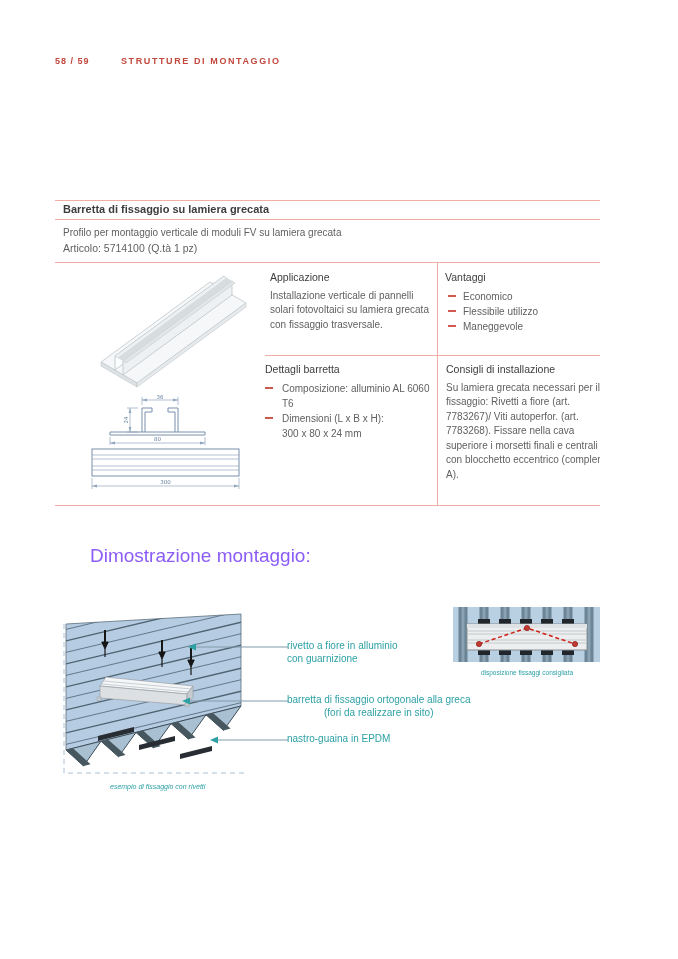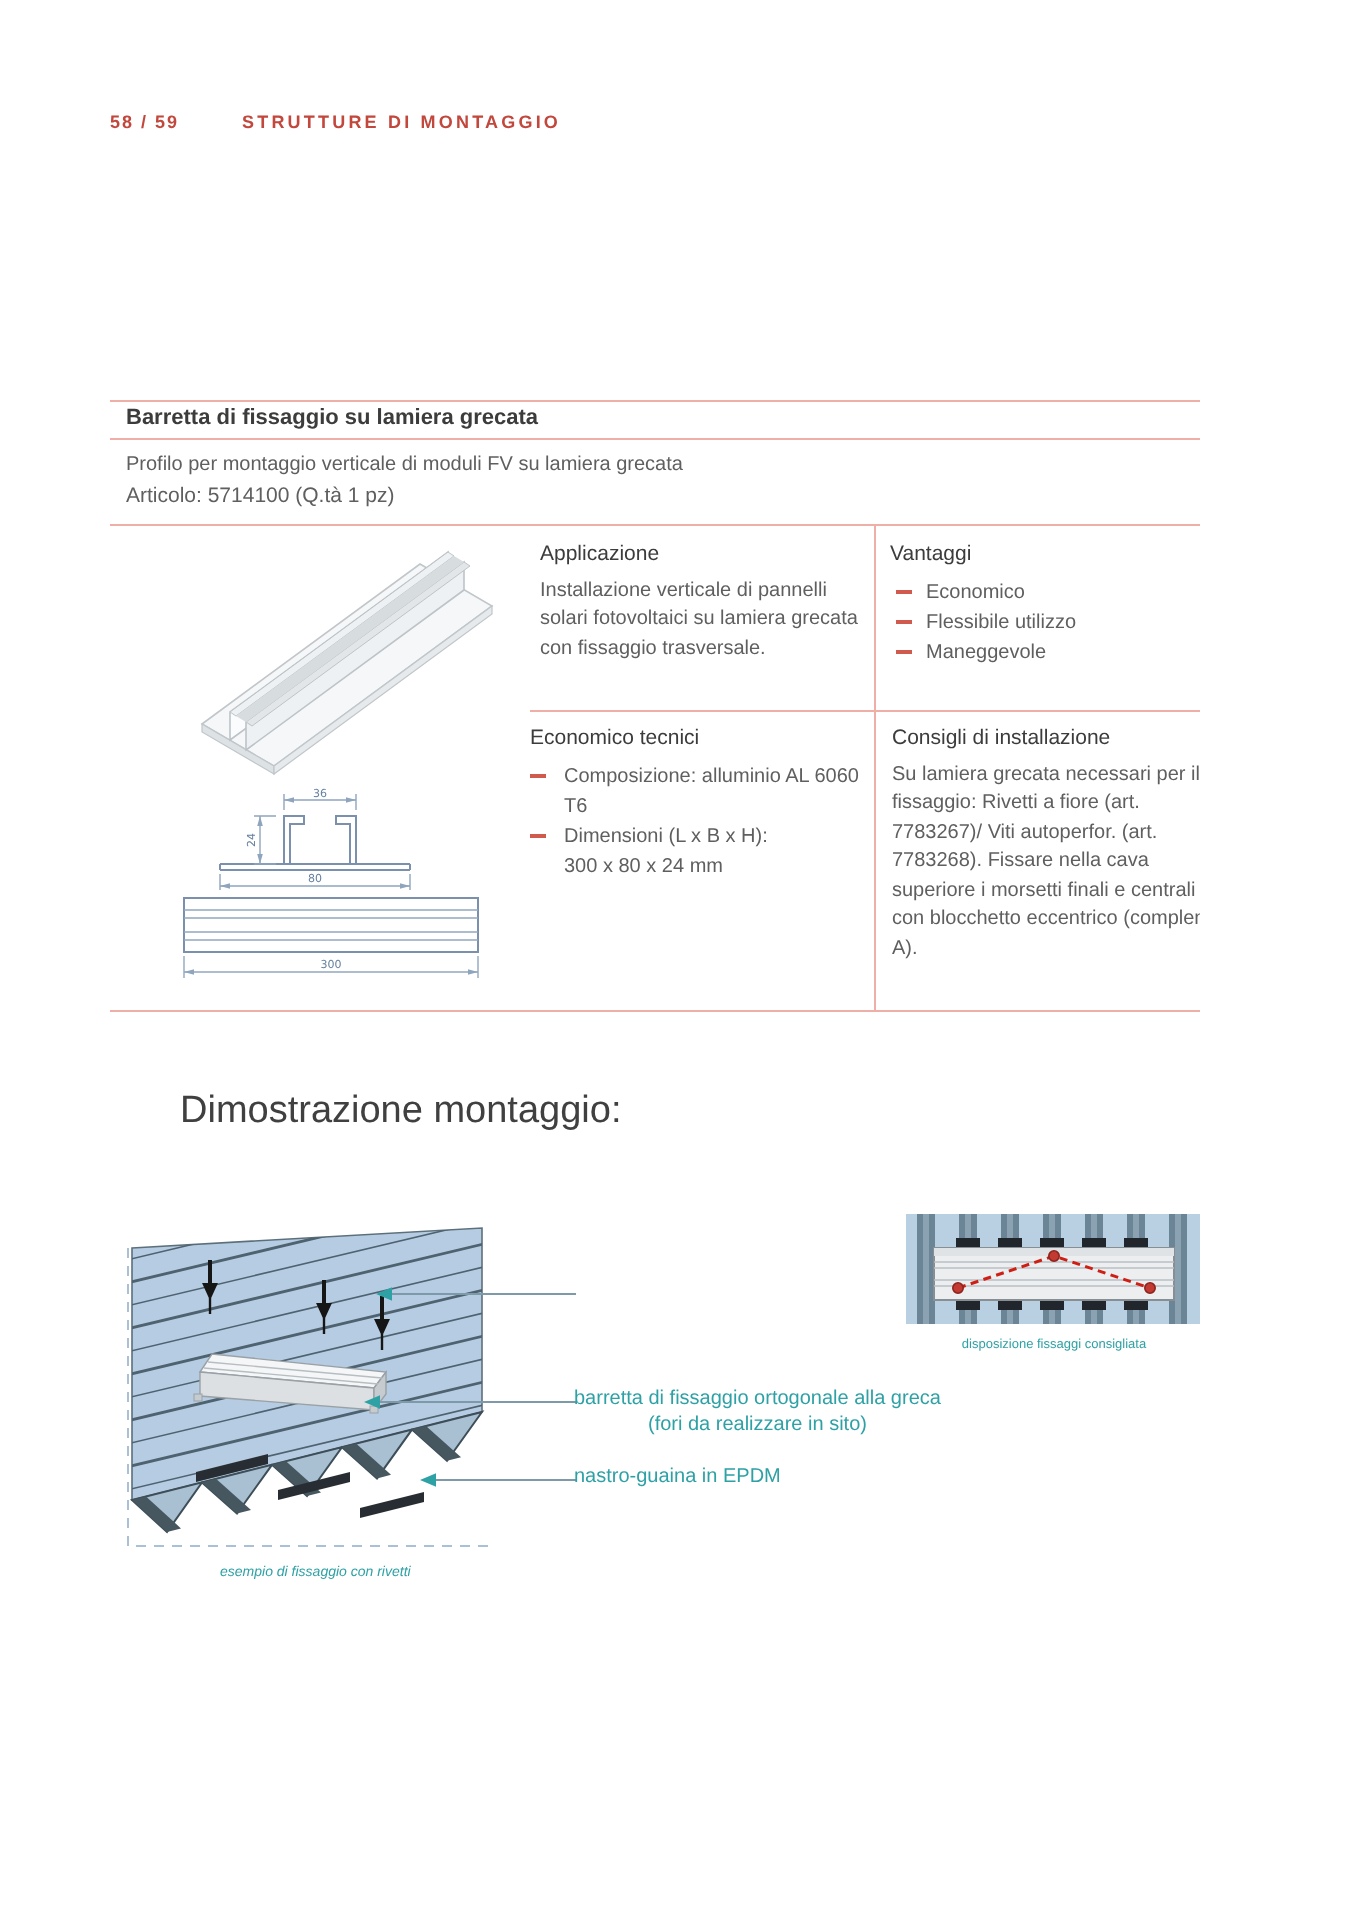--- a/index.html
+++ b/index.html
@@ -37,21 +37,21 @@
   .blist .dash { flex:0 0 17px; padding-top:6px; }
   .blist .dash i { display:block; width:8px; height:2px; background:#cf5a4d; }
   .van-list .dash { flex:0 0 18px; padding-left:3px; }
   .det-extra { padding-left:17px; line-height:15px; }
 
   
   .svgbox { position:absolute; }
   svg text { font-family:"DejaVu Sans", sans-serif; fill:#64809f; }
 
   
-  .demo-heading { position:absolute; left:90px; top:545px; font-size:19px; color:#404040; }
+  .demo-heading { position:absolute; left:90px; top:545px; font-size:19px; color:#8b5cf6; }
   .demo-label { position:absolute; left:287px; color:#2ea1a5; font-size:10px; line-height:12.5px; }
   .cap-left  { position:absolute; left:110px; top:783px; font-size:7px; font-style:italic; color:#2ea1a5; }
   .cap-right { position:absolute; left:453px; top:669px; width:148px; text-align:center;
                font-size:6.5px; color:#2ea1a5; }
 </style>
 </head>
 <body>
 
 <div class="page">
 
@@ -149,21 +149,21 @@
         <div class="brow">
           <span class="dash">
               <i></i>
             </span>
           <span>Maneggevole</span>
         </div>
       </div>
     </div>
 
     <div class="cell c-det">
-      <h3>Economico tecnici</h3>
+      <h3>Dettagli barretta</h3>
       <div class="blist">
         <div class="brow">
           <span class="dash">
               <i></i>
             </span>
           <span>Composizione: alluminio AL 6060 T6</span>
         </div>
         <div class="brow">
           <span class="dash">
               <i></i>
@@ -250,20 +250,24 @@
       <line x1="128" y1="93" x2="226" y2="93"></line>
       <line x1="156" y1="132" x2="226" y2="132"></line>
     </g>
     <g fill="#2ea1a5">
       <polygon points="126,39 134,35.6 134,42.4"></polygon>
       <polygon points="120,93 128,89.6 128,96.4"></polygon>
       <polygon points="148,132 156,128.6 156,135.4"></polygon>
     </g>
   </svg>
 
+  <div class="demo-label" style="top:640px;">
+    <div>rivetto a fiore in alluminio</div>
+    <div>con guarnizione</div>
+  </div>
   <div class="demo-label" style="top:694px;text-align:center;">
     <div>barretta di fissaggio ortogonale alla greca</div>
     <div>(fori da realizzare in sito)</div>
   </div>
   <div class="demo-label" style="top:733px;">
     <div>nastro-guaina in EPDM</div>
   </div>
 
   <svg class="svgbox" style="left:453px; top:607px;" width="148" height="55" viewBox="0 0 148 55">
     <rect x="0" y="0" width="148" height="55" fill="#b9cfe2"></rect>

